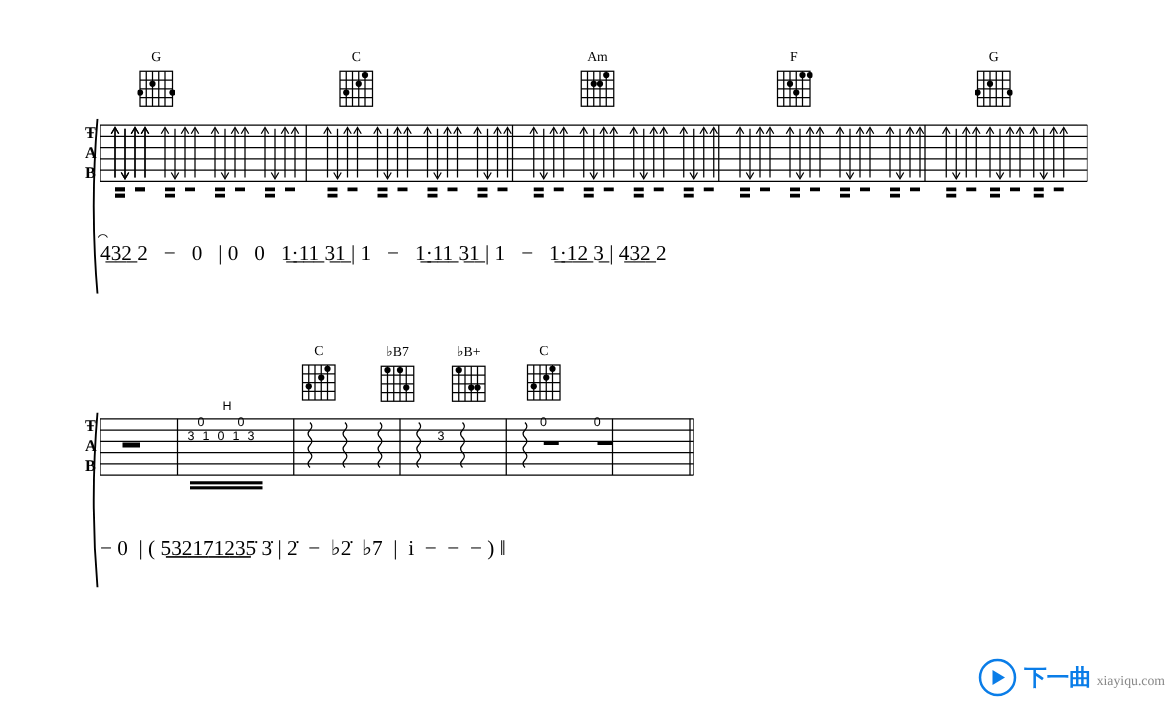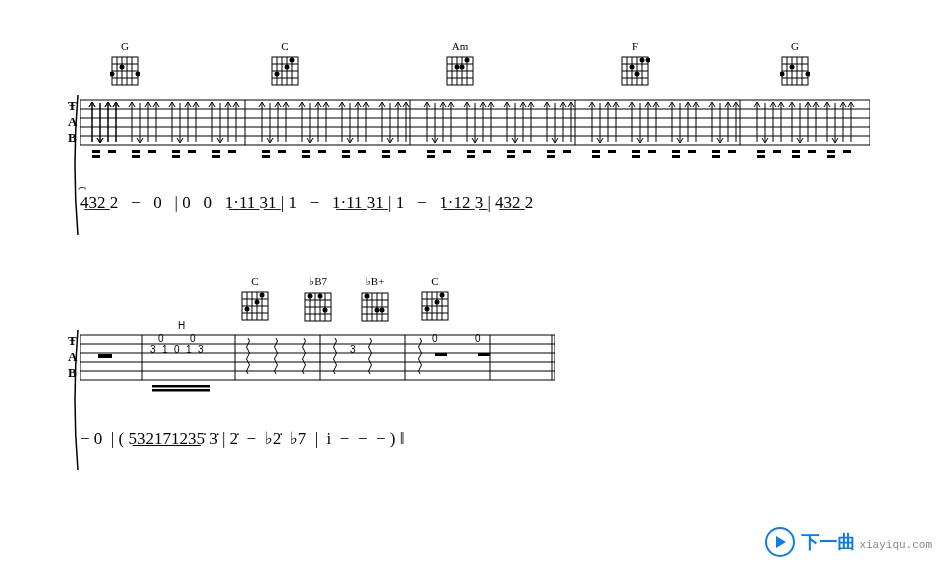--- a/index.html
+++ b/index.html
@@ -16,21 +16,21 @@
 .tab-letter.a{top:19px}
 .tab-letter.b{top:35px}
 .staff-lines{position:absolute;left:0;top:0}
 .barline{stroke:#000;stroke-width:1}
 .jp-line{position:relative;height:35px;margin-top:38px;font-size:17px;font-family:'Times New Roman',serif;white-space:pre}
 .jp{position:absolute;top:0}
 .watermark{position:absolute;bottom:8px;right:8px;display:flex;align-items:center;gap:6px}
 .play-icon{width:26px;height:26px;border:2px solid #0a7de8;border-radius:50%;display:flex;align-items:center;justify-content:center}
 .play-icon::after{content:'';border-left:10px solid #0a7de8;border-top:6px solid transparent;border-bottom:6px solid transparent;margin-left:2px}
 .wm-text{color:#0a7de8;font-size:18px;font-weight:bold;font-family:Liberation Sans, sans-serif}
-.wm-sub{color:#888;font-size:11px;font-family:Liberation Mono, monospace}
+.wm-sub{color:#888;font-size:11px;font-family:Liberation Serif, serif}
 .fret-num{position:absolute;font-size:10px;font-family:sans-serif}
 .tie{position:absolute;font-size:14px}
 </style>
 </head>
 <body>
 
 <div class="system system1">
   <div class="chord-row">
     <div class="chord" style="left:30px">
       <span class="chord-name">G</span>
@@ -57,21 +57,21 @@
           <line x1="2" y1="25" x2="28" y2="25" stroke="#000"></line>
           <line x1="7" y1="4" x2="7" y2="32" stroke="#000"></line>
           <line x1="12" y1="4" x2="12" y2="32" stroke="#000"></line>
           <line x1="17" y1="4" x2="17" y2="32" stroke="#000"></line>
           <line x1="22" y1="4" x2="22" y2="32" stroke="#000"></line>
           <circle cx="22" cy="7" r="2.5"></circle>
           <circle cx="17" cy="14" r="2.5"></circle>
           <circle cx="7" cy="21" r="2.5"></circle>
         </svg>
     </div>
-    <div class="chord" style="left:365px">
+    <div class="chord" style="left:383px">
       <span class="chord-name">Am</span>
       <svg class="chord-grid" width="30" height="36">
           <rect x="2" y="4" width="26" height="28" fill="none" stroke="#000"></rect>
           <line x1="2" y1="11" x2="28" y2="11" stroke="#000"></line>
           <line x1="2" y1="18" x2="28" y2="18" stroke="#000"></line>
           <line x1="2" y1="25" x2="28" y2="25" stroke="#000"></line>
           <line x1="7" y1="4" x2="7" y2="32" stroke="#000"></line>
           <line x1="12" y1="4" x2="12" y2="32" stroke="#000"></line>
           <line x1="17" y1="4" x2="17" y2="32" stroke="#000"></line>
           <line x1="22" y1="4" x2="22" y2="32" stroke="#000"></line>

